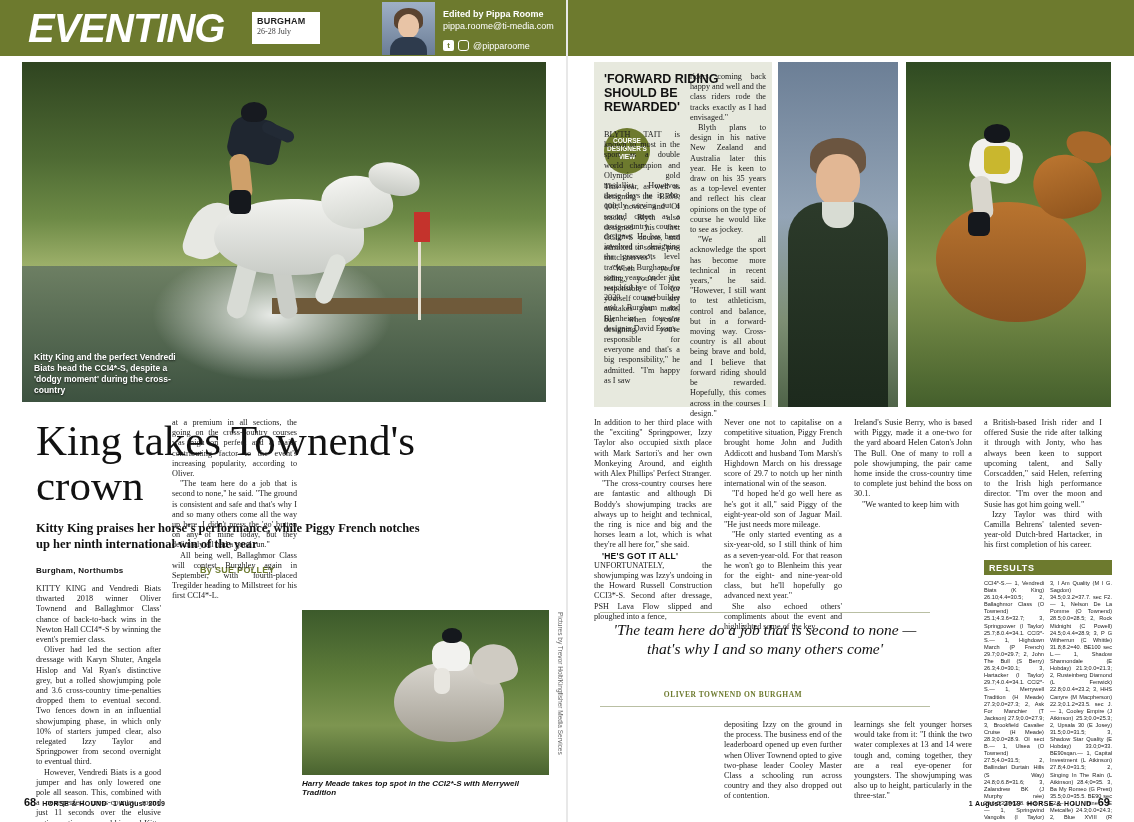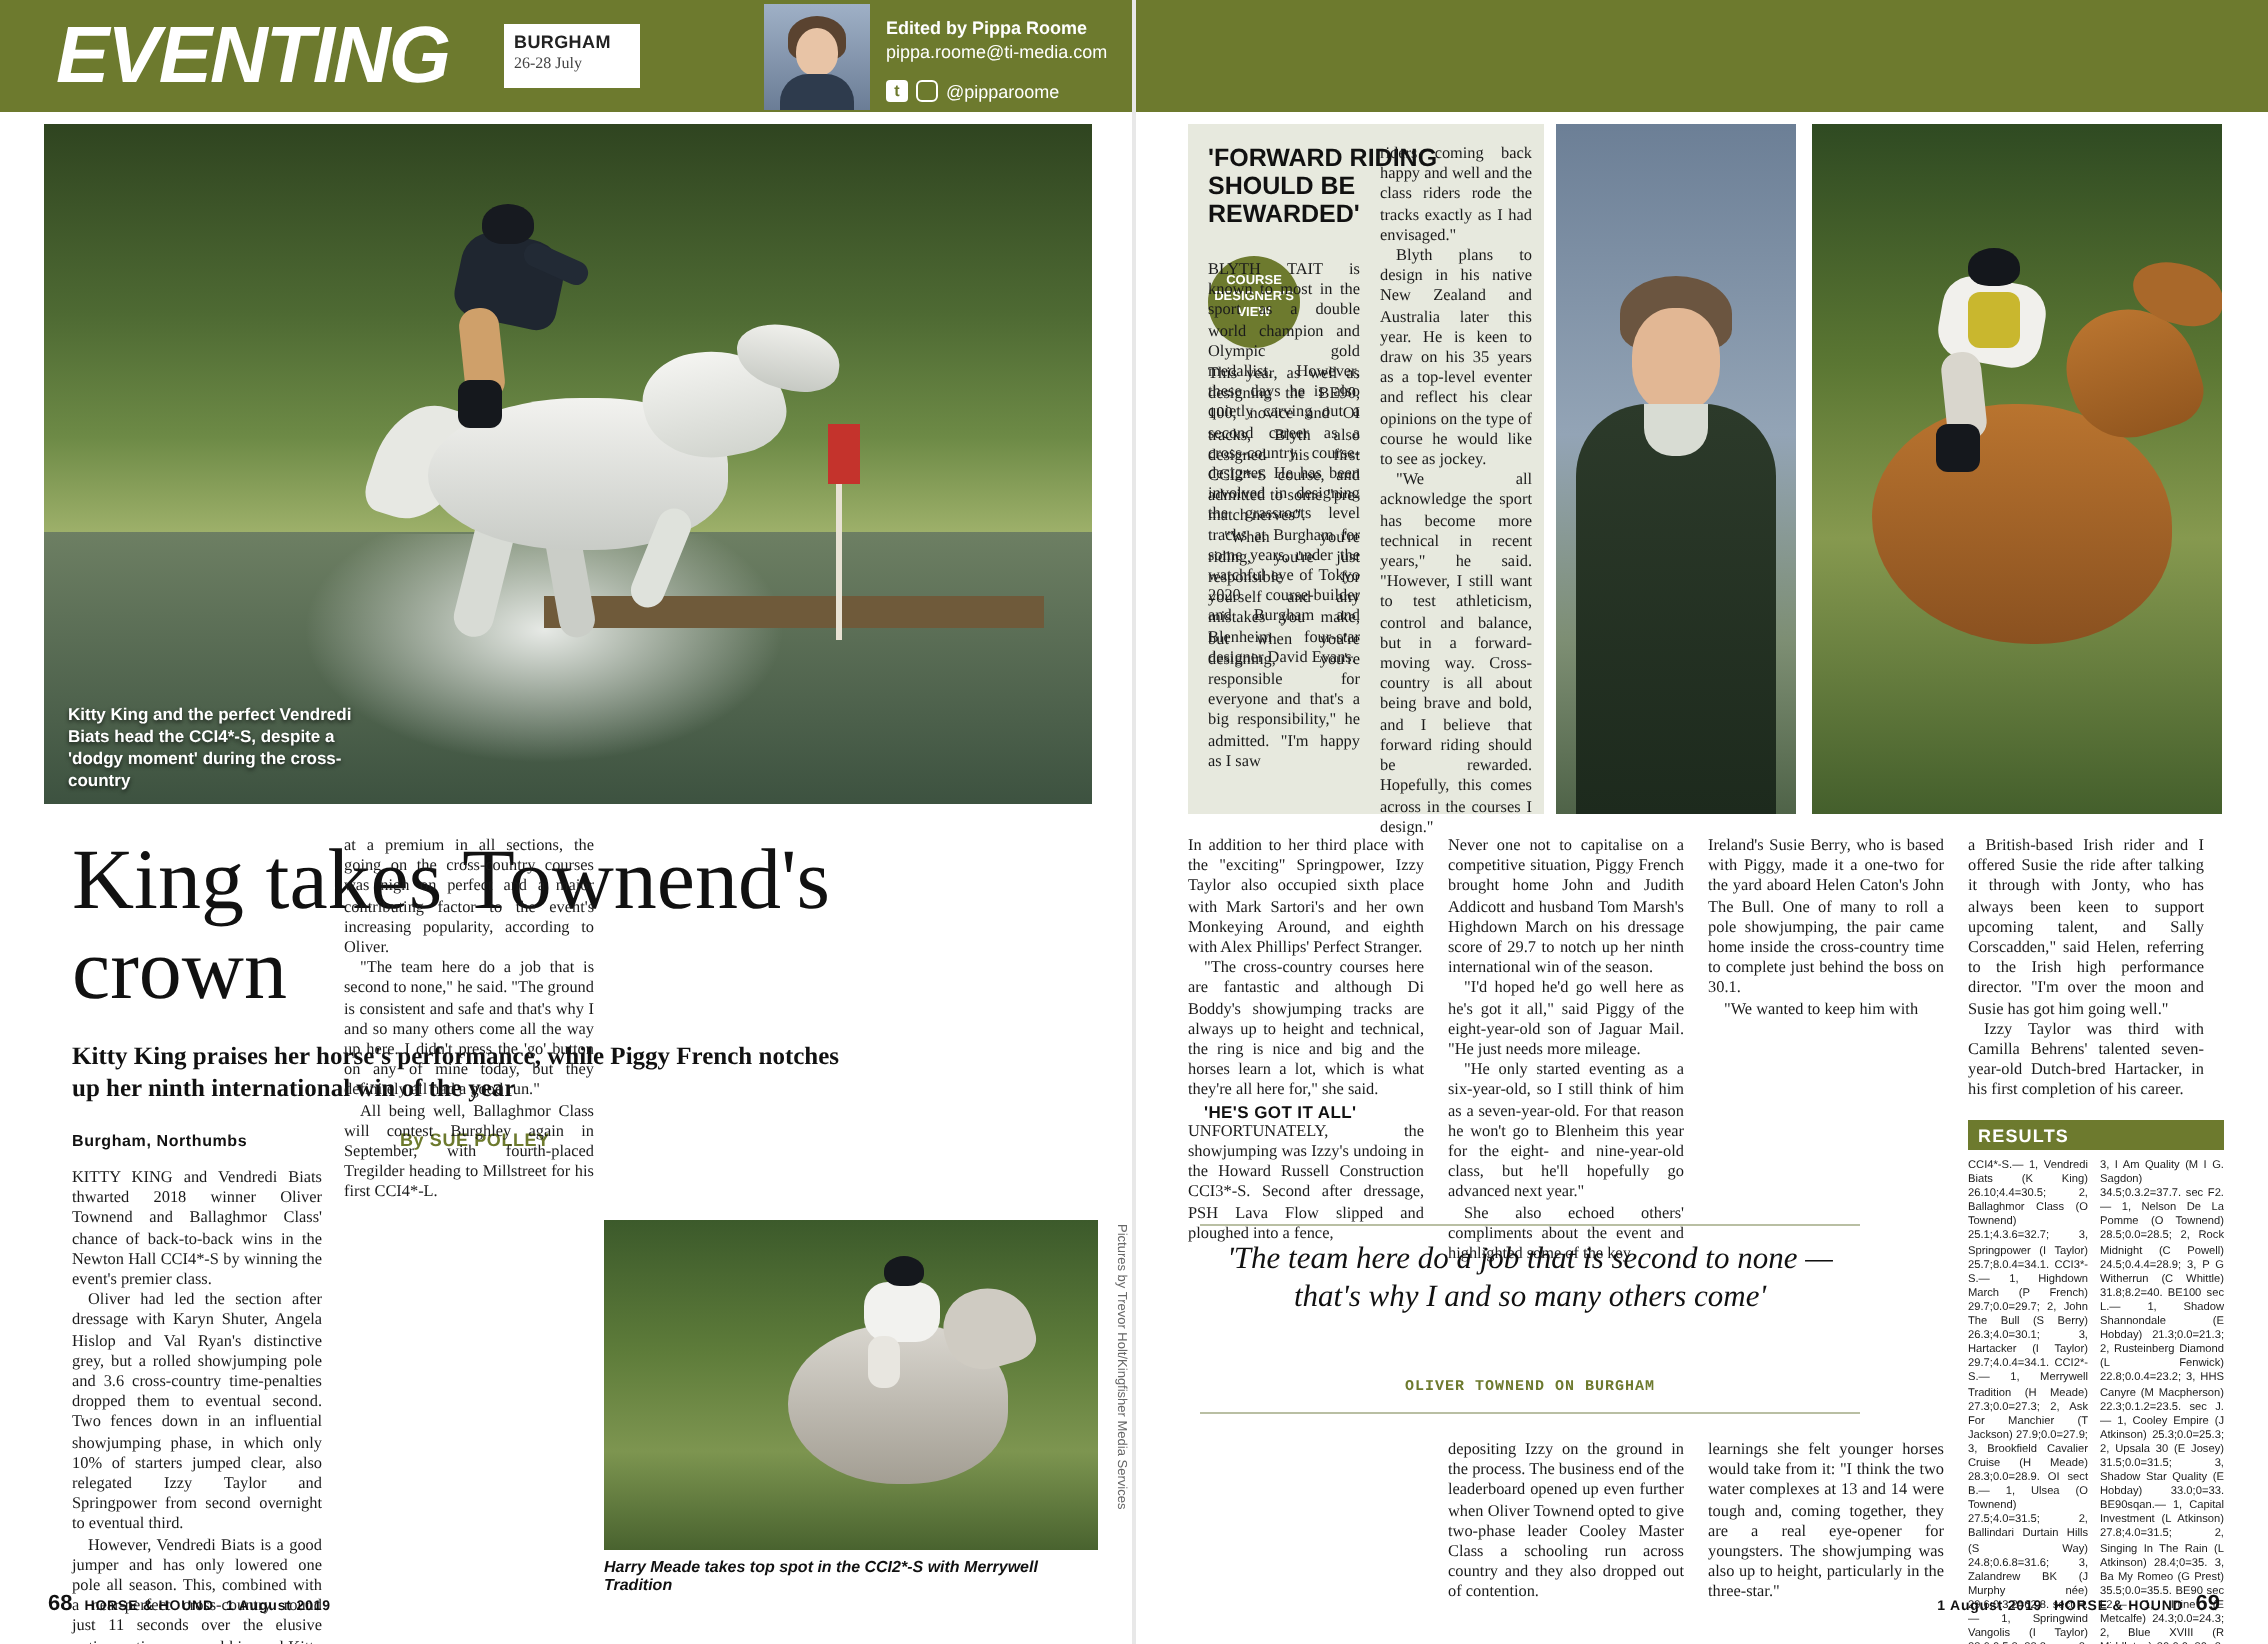--- a/index.html
+++ b/index.html
@@ -114,21 +114,21 @@
   .rcol p{margin:0;text-indent:8px;}
   .rcol p.first{text-indent:0;}
   .rc1{left:594px;top:418px;width:118px;}
   .rc2{left:724px;top:418px;width:118px;}
   .rc3{left:854px;top:418px;width:118px;}
   .rc4{left:984px;top:418px;width:118px;}
 
   .subhead{font-family:"Liberation Sans",sans-serif;font-weight:bold;font-size:8.5px;color:#111;letter-spacing:.2px;margin:6px 0 3px 0;text-indent:0;}
 
   .pullquote{position:absolute;left:600px;top:620px;width:330px;text-align:center;font-family:"Liberation Serif",serif;font-style:italic;font-size:15.5px;line-height:19px;color:#111;}
-  .pullquote-attr{position:absolute;left:600px;top:690px;width:330px;text-align:center;font-family:Liberation Mono, monospace;font-size:7.5px;font-weight:bold;letter-spacing:.5px;color:#6d7a2e;}
+  .pullquote-attr{position:absolute;left:568px;top:690px;width:330px;text-align:center;font-family:Liberation Serif, serif;font-size:7.5px;font-weight:bold;letter-spacing:.5px;color:#6d7a2e;}
   .pq-rule-top{position:absolute;left:600px;top:612px;width:330px;height:1px;background:#b9bfa3;}
   .pq-rule-bot{position:absolute;left:600px;top:706px;width:330px;height:1px;background:#b9bfa3;}
   .results-head{position:absolute;left:984px;top:560px;width:128px;height:15px;background:#6d7a2e;color:#fff;font-family:"Liberation Sans",sans-serif;font-size:9px;font-weight:bold;letter-spacing:.6px;padding:3px 0 0 5px;box-sizing:border-box;}
   .results-body{position:absolute;left:984px;top:580px;width:128px;font-family:"Liberation Sans",sans-serif;font-size:5.6px;line-height:7.1px;color:#1b1b1b;text-align:justify;}
   .results-col-a{position:absolute;left:984px;top:580px;width:60px;}
   .results-col-b{position:absolute;left:1050px;top:580px;width:62px;}
 </style>
 </head>
 <body>
 

